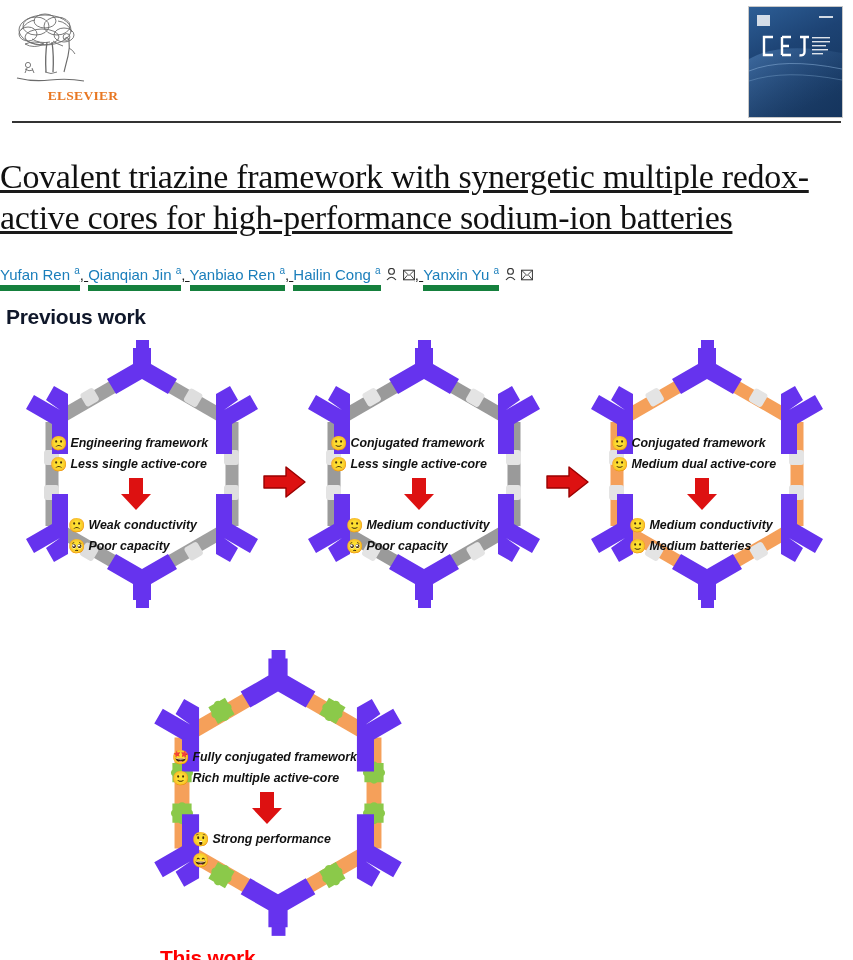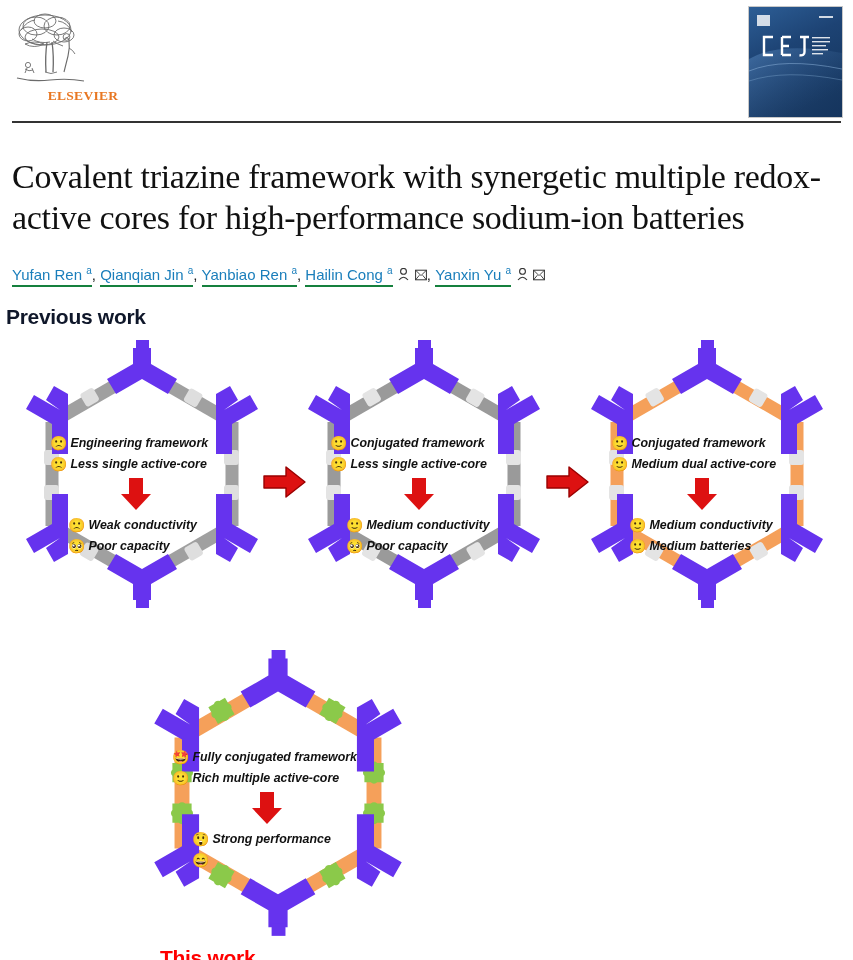--- a/index.html
+++ b/index.html
@@ -25,29 +25,29 @@
   }
   #journal-meta{margin-top:11px;font-size:14.5px;color:#212121;}
   #journal-meta .vol{color:#1A7EBB;}
   #cej-cover{
     position:absolute;left:748px;top:6px;width:93px;height:110px;
     border:1px solid #c8c8c8;overflow:hidden;background:#20477a;
   }
   #header-rule{position:absolute;left:12px;top:121px;width:829px;height:2px;background:#333;}
 
   
-  #title-block{position:absolute;left:12px;top:133px;width:830px;}
+  #title-block{position:absolute;left:0;top:133px;width:830px;text-decoration:underline;}
   #paper-title{
     font-family:"Liberation Serif", serif;
     font-size:34px;line-height:41px;font-weight:400;color:#111;
     letter-spacing:-0.3px;
   }
   #authors{margin-top:6px;font-size:15px;color:#1A7EBB;line-height:20px;white-space:nowrap;}
   .author{display:inline-block;}
-  .author .nm{border-bottom:2px solid #15803d;padding-bottom:2px;}
+  .author .nm{border-bottom:6px solid #15803d;padding-bottom:2px;}
   .author .sup{font-size:10px;vertical-align:super;color:#1A7EBB;}
   .author .icn{color:#333;font-size:13px;margin-left:2px;}
   .sep{color:#1a1a1a;}
 
   
   #abstract{position:absolute;left:0;top:305px;width:853px;height:655px;}
 
   .lbl{position:absolute;font-weight:bold;font-size:21px;letter-spacing:-0.3px;}
   #lbl-prev{left:6px;top:0px;color:#0f172a;}
   #lbl-this{left:160px;top:641px;color:#FF0000;}

